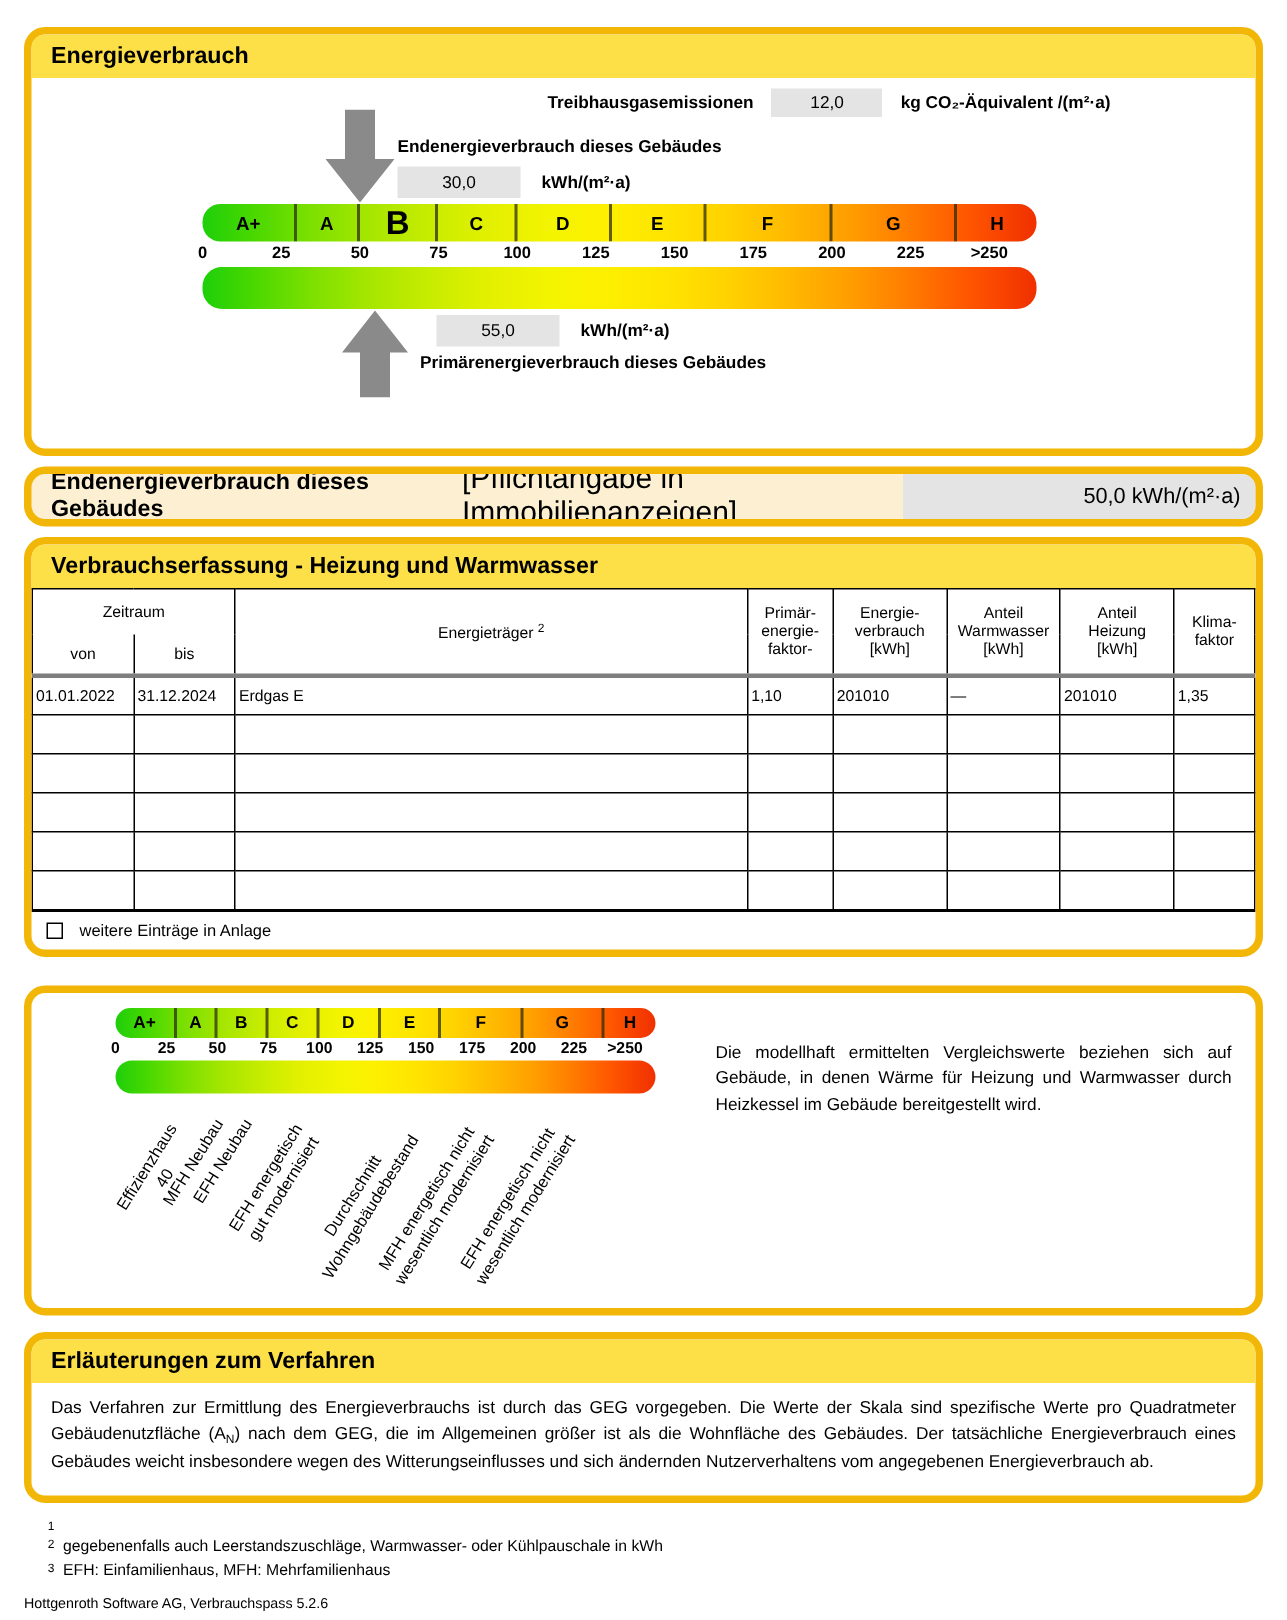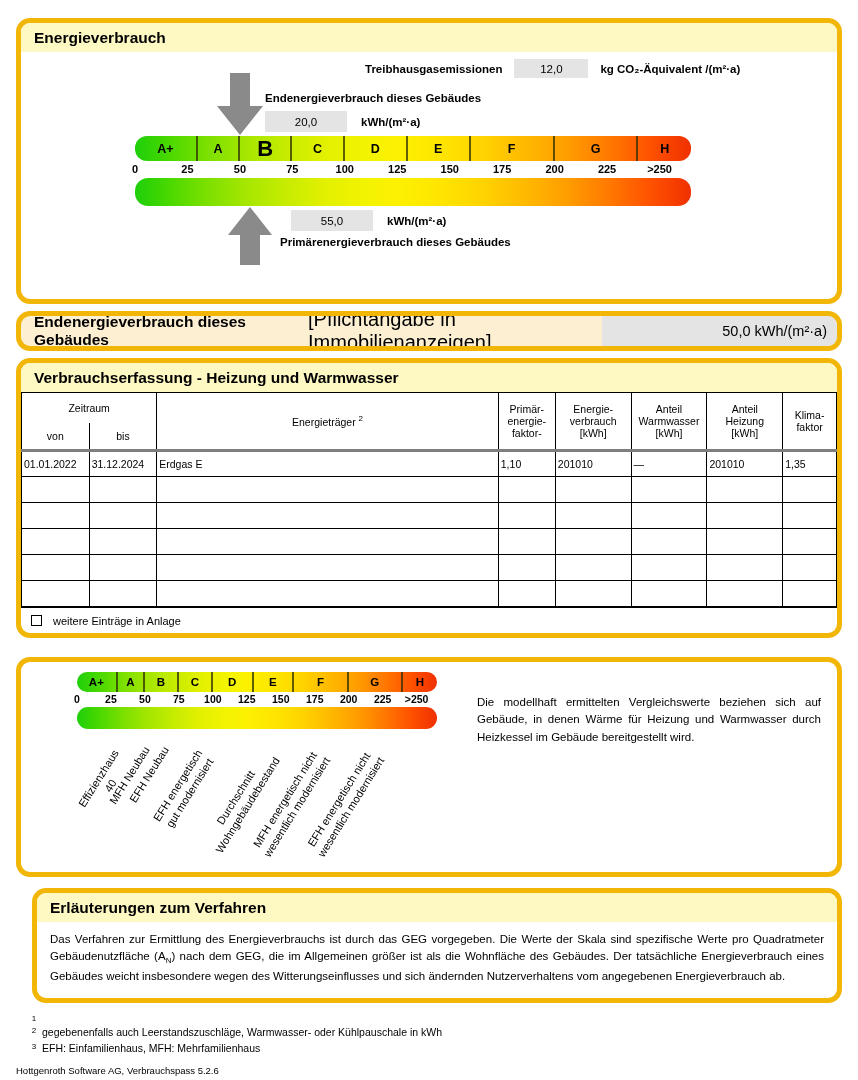--- a/index.html
+++ b/index.html
@@ -11,21 +11,21 @@
     color:#000;
     overflow:hidden;
   }
   .box {
     border:5px solid #F2B607;
     border-radius:14px;
     background:#fff;
     overflow:hidden;
   }
   .box-header {
-    background:#fef9c3;
+    background:#fde047;
     padding:6px 13px 5px 13px;
     font-size:15.5px;
     font-weight:bold;
   }
   sup { font-size:8px; vertical-align:super; }
   sub { font-size:8px; vertical-align:sub; }
 
   
   .s1-content { position:relative; height:247px; }
   .ghg-row { position:absolute; top:7px; left:344px; display:flex; align-items:center; font-size:11.5px; }
@@ -103,21 +103,21 @@
   .rot-wrap { position:relative; margin-left:56px; width:360px; height:143px; }
   .rot-label {
     position:absolute; top:12px; white-space:pre-line; text-align:center;
     font-size:11px; line-height:1.25;
     transform:rotate(-58deg); transform-origin:100% 50%;
   }
   .s4-right { flex:1; padding:32px 16px 10px 4px; }
   .s4-right p { font-size:11.5px; line-height:1.55; text-align:justify; }
 
   
-  .s5 { margin-top:11px;margin-left:16px; }
+  .s5 { margin-top:11px; }
   .s5 .body { padding:9px 13px 12px 13px; font-size:11.5px; line-height:1.55; text-align:justify; }
 
   
   .footnotes { margin:10px 0 0 10px; font-size:10.5px; line-height:1.5; }
   .footnotes .fn { display:flex; }
   .footnotes .fn sup { width:16px; text-align:center; flex:0 0 16px; }
   .footer { margin:9px 0 0 0; font-size:9.5px; }
 </style>
 </head>
 <body>
@@ -127,21 +127,21 @@
   <div class="s1-content">
 
     <div class="ghg-row">
       <span class="lbl">Treibhausgasemissionen</span>
       <span class="value-box">12,0</span>
       <span class="unit">kg CO₂-Äquivalent /(m²·a)</span>
     </div>
 
     <div class="end-label">Endenergieverbrauch dieses Gebäudes</div>
     <div class="end-value-row">
-      <span class="value-box">20,0</span>
+      <span class="value-box">30,0</span>
       <span class="unit">kWh/(m²·a)</span>
     </div>
 
     <div class="scale scale1">
       <div class="arrow down-arrow" style="left: 18.8679%;">
         <svg width="46" height="62" viewBox="0 0 46 62">
             <path d="M13 0 H33 V33 H46 L23 62 L0 33 H13 Z" fill="#8A8A8A"></path>
           </svg>
       </div>
       <div class="bands">

